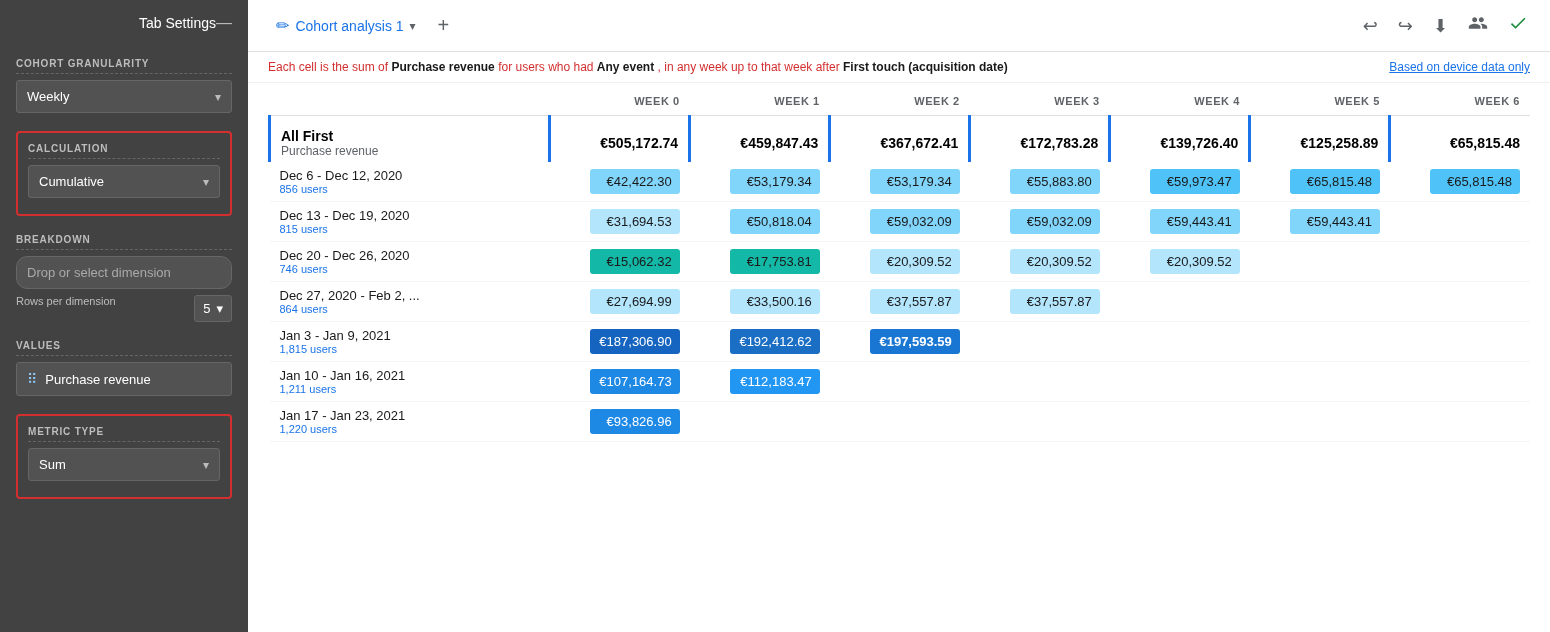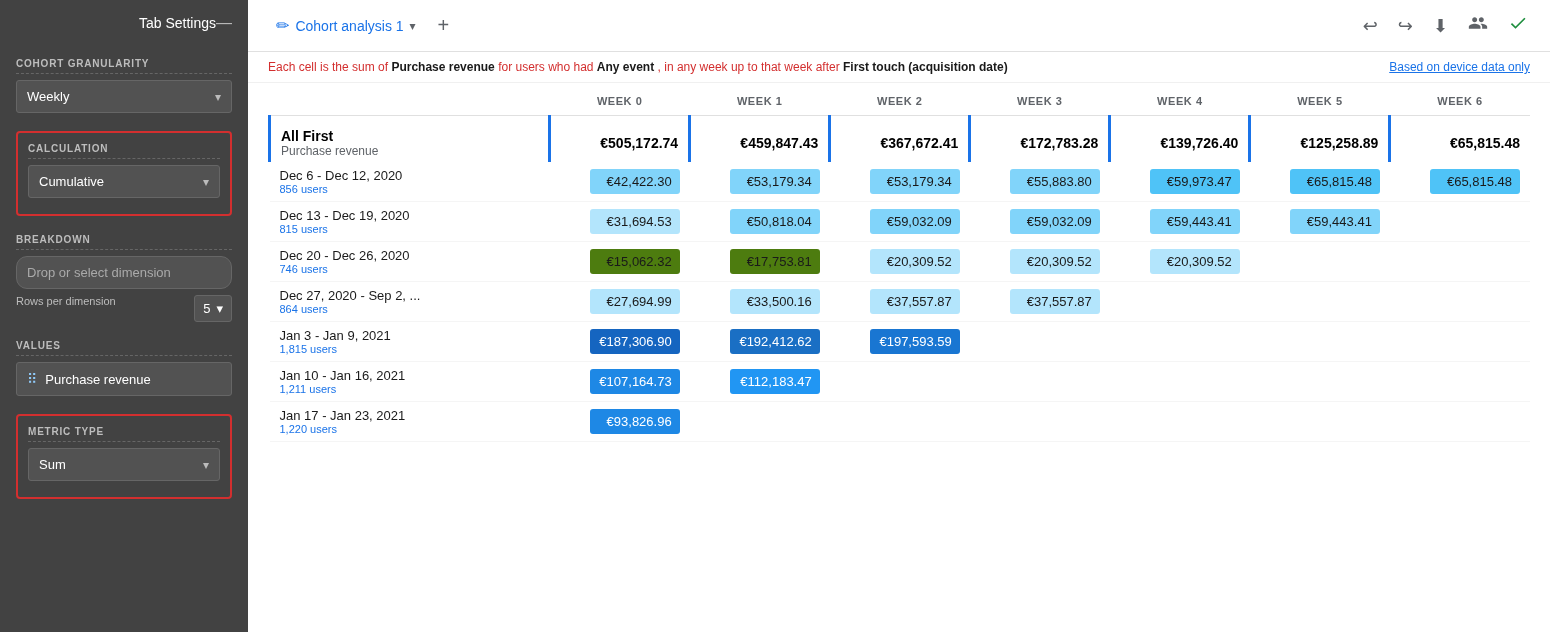--- a/index.html
+++ b/index.html
@@ -176,21 +176,21 @@
       width: 100%;
       border-collapse: collapse;
       font-size: 13px;
     }
     thead th {
       font-size: 11px;
       font-weight: 600;
       color: #5f6368;
       letter-spacing: 0.05em;
       padding: 12px 10px 8px;
-      text-align: center;
+      text-align: right;
       border-bottom: 1px solid #e0e0e0;
     }
     thead th:first-child { text-align: left; min-width: 220px; }
     .all-users-row td {
       padding: 12px 10px 4px;
       font-weight: 600;
       font-size: 14px;
       text-align: right;
       border-left: 3px solid #1a73e8;
     }
@@ -211,27 +211,27 @@
 
     .cell {
       display: inline-block;
       padding: 5px 8px;
       border-radius: 3px;
       font-size: 13px;
       font-weight: 500;
       min-width: 90px;
       text-align: right;
     }
-    .cell-d1 { background: #4d7c0f; color: #1a1a1a; }
+    .cell-d1 { background: #14b8a6; color: #1a1a1a; }
     .cell-d2 { background: #b3e5fc; color: #1a1a1a; }
     .cell-d3 { background: #81d4fa; color: #1a1a1a; }
     .cell-d4 { background: #4fc3f7; color: #1a1a1a; }
     .cell-dark1 { background: #1565c0; color: #fff; }
     .cell-dark2 { background: #1a6fc4; color: #fff; }
-    .cell-dark3 { background: #1976d2; color: #fff; }
+    .cell-dark3 { background: #1976d2; color: #fff; font-weight: bold; }
     .cell-blue1 { background: #1e88e5; color: #ffffff; }
     .cell-blue2 { background: #2196f3; color: #fff; }
   </style>
 </head>
 <body>
 
 <div class="sidebar">
   <div class="sidebar-header">
     <span class="sidebar-header-title">Tab Settings</span>
     <span class="sidebar-close">—</span>
@@ -387,21 +387,21 @@
             <td><span class="cell cell-d1">€15,062.32</span></td>
             <td><span class="cell cell-d1">€17,753.81</span></td>
             <td><span class="cell cell-d2">€20,309.52</span></td>
             <td><span class="cell cell-d2">€20,309.52</span></td>
             <td><span class="cell cell-d2">€20,309.52</span></td>
             <td></td>
             <td></td>
           </tr>
           <tr class="data-row">
             <td>
-              <div class="row-label">Dec 27, 2020 - Sep 2, ...</div>
+              <div class="row-label">Dec 27, 2020 - Feb 2, ...</div>
               <div class="row-sub">864 users</div>
             </td>
             <td><span class="cell cell-d2">€27,694.99</span></td>
             <td><span class="cell cell-d2">€33,500.16</span></td>
             <td><span class="cell cell-d2">€37,557.87</span></td>
             <td><span class="cell cell-d2">€37,557.87</span></td>
             <td></td>
             <td></td>
             <td></td>
           </tr>

